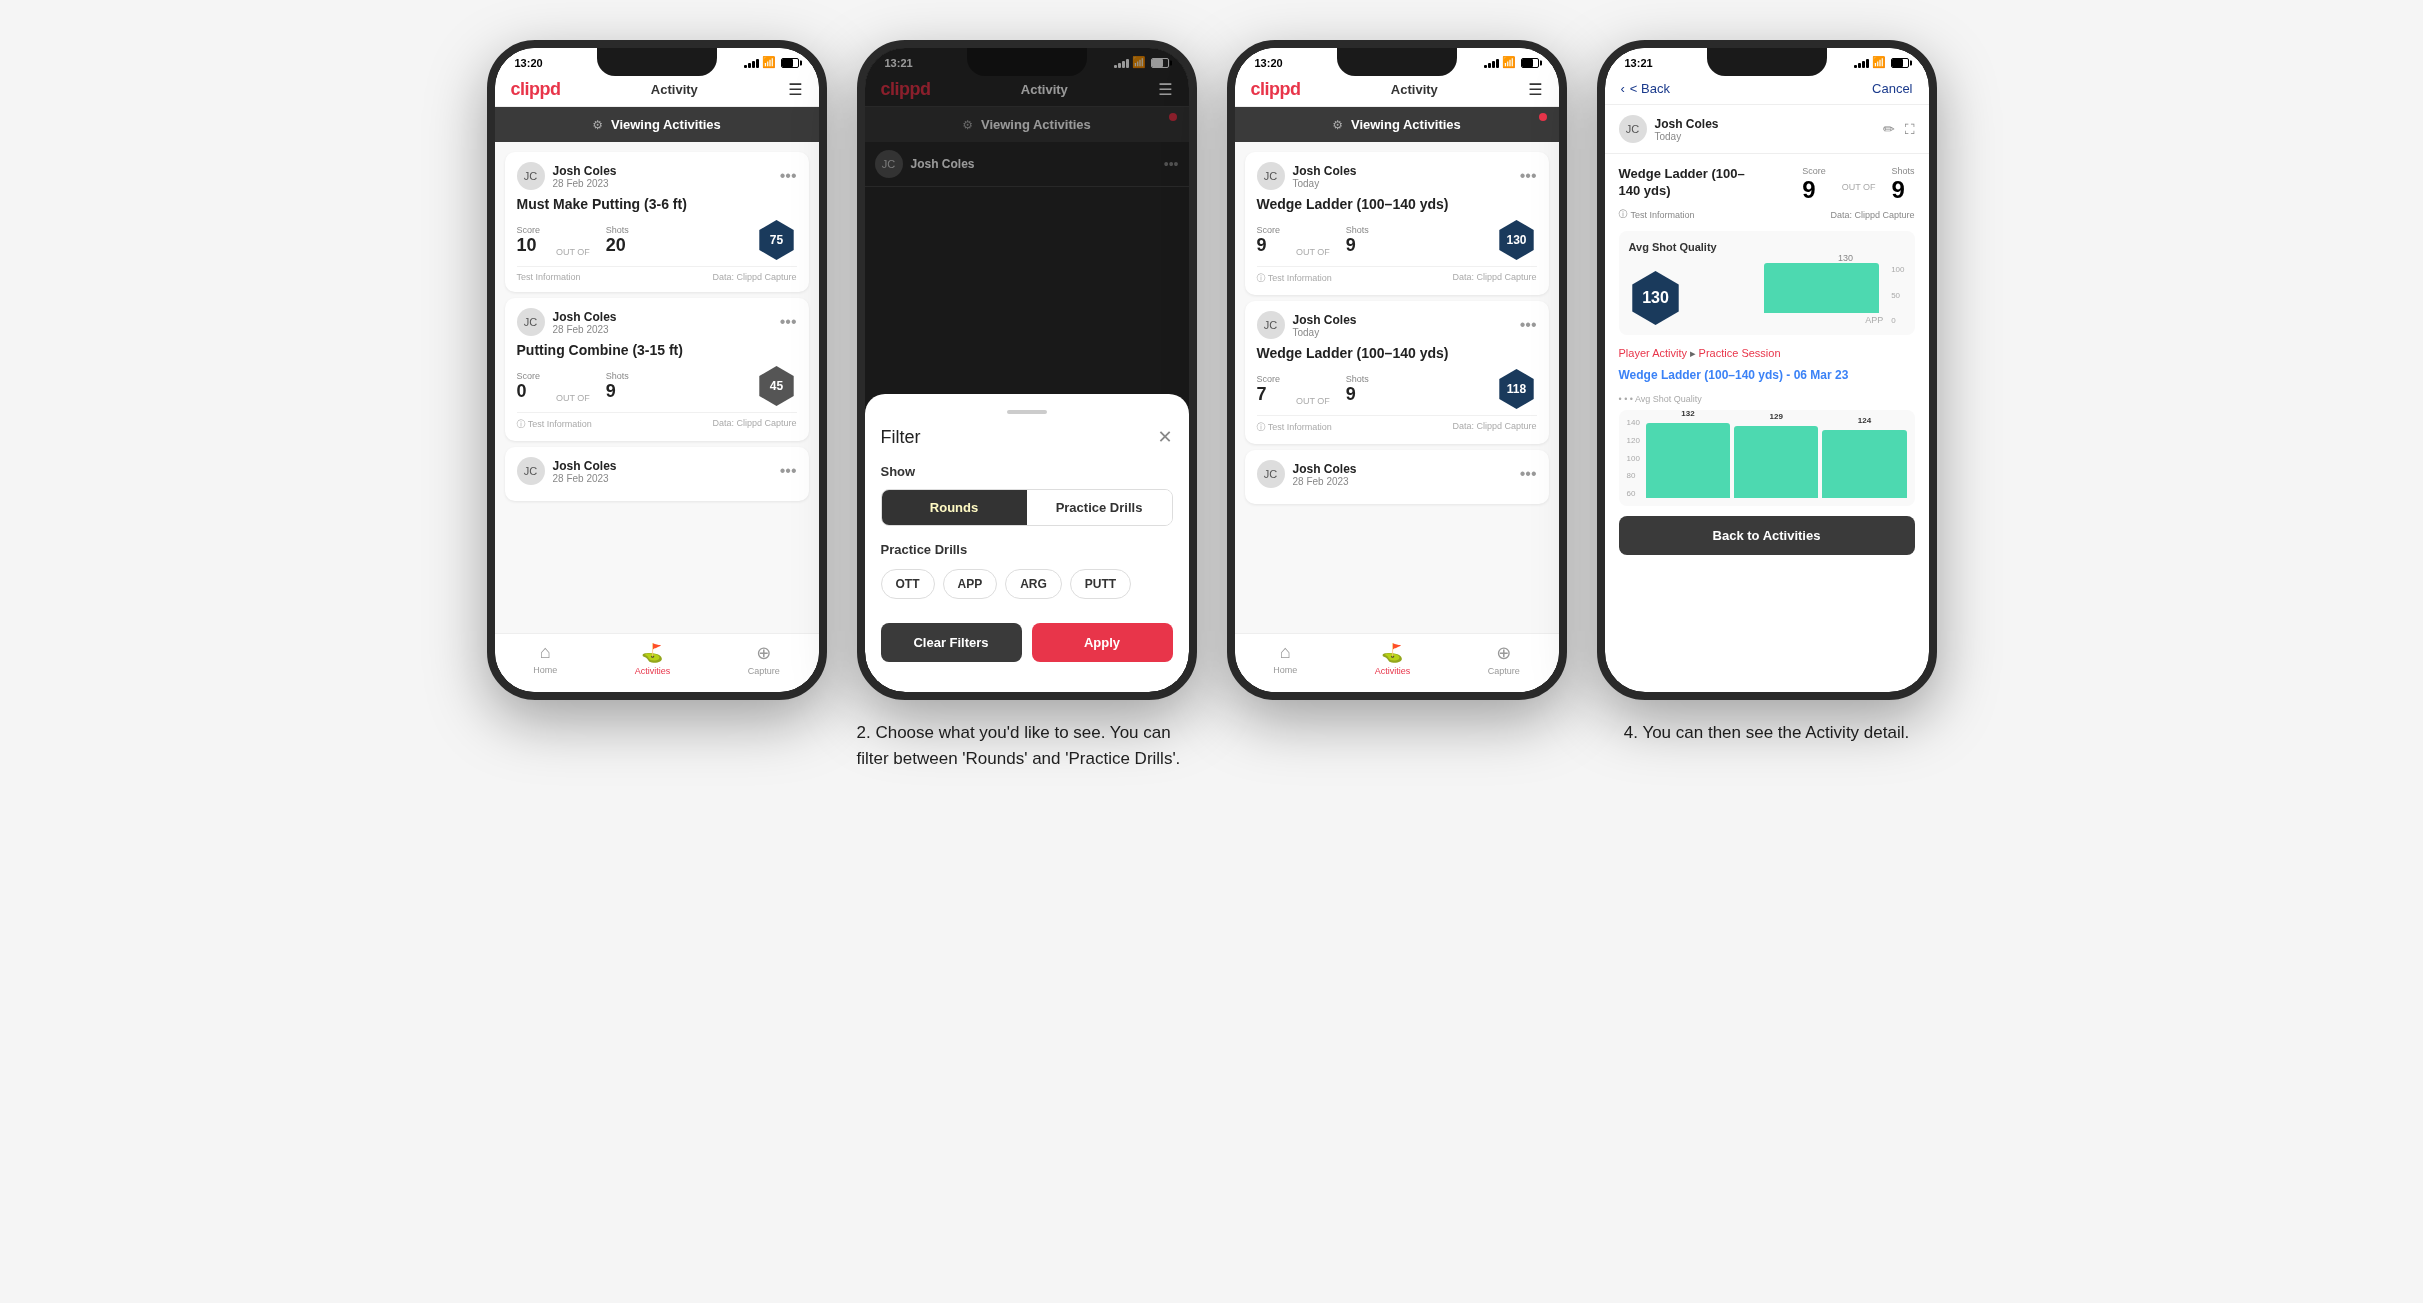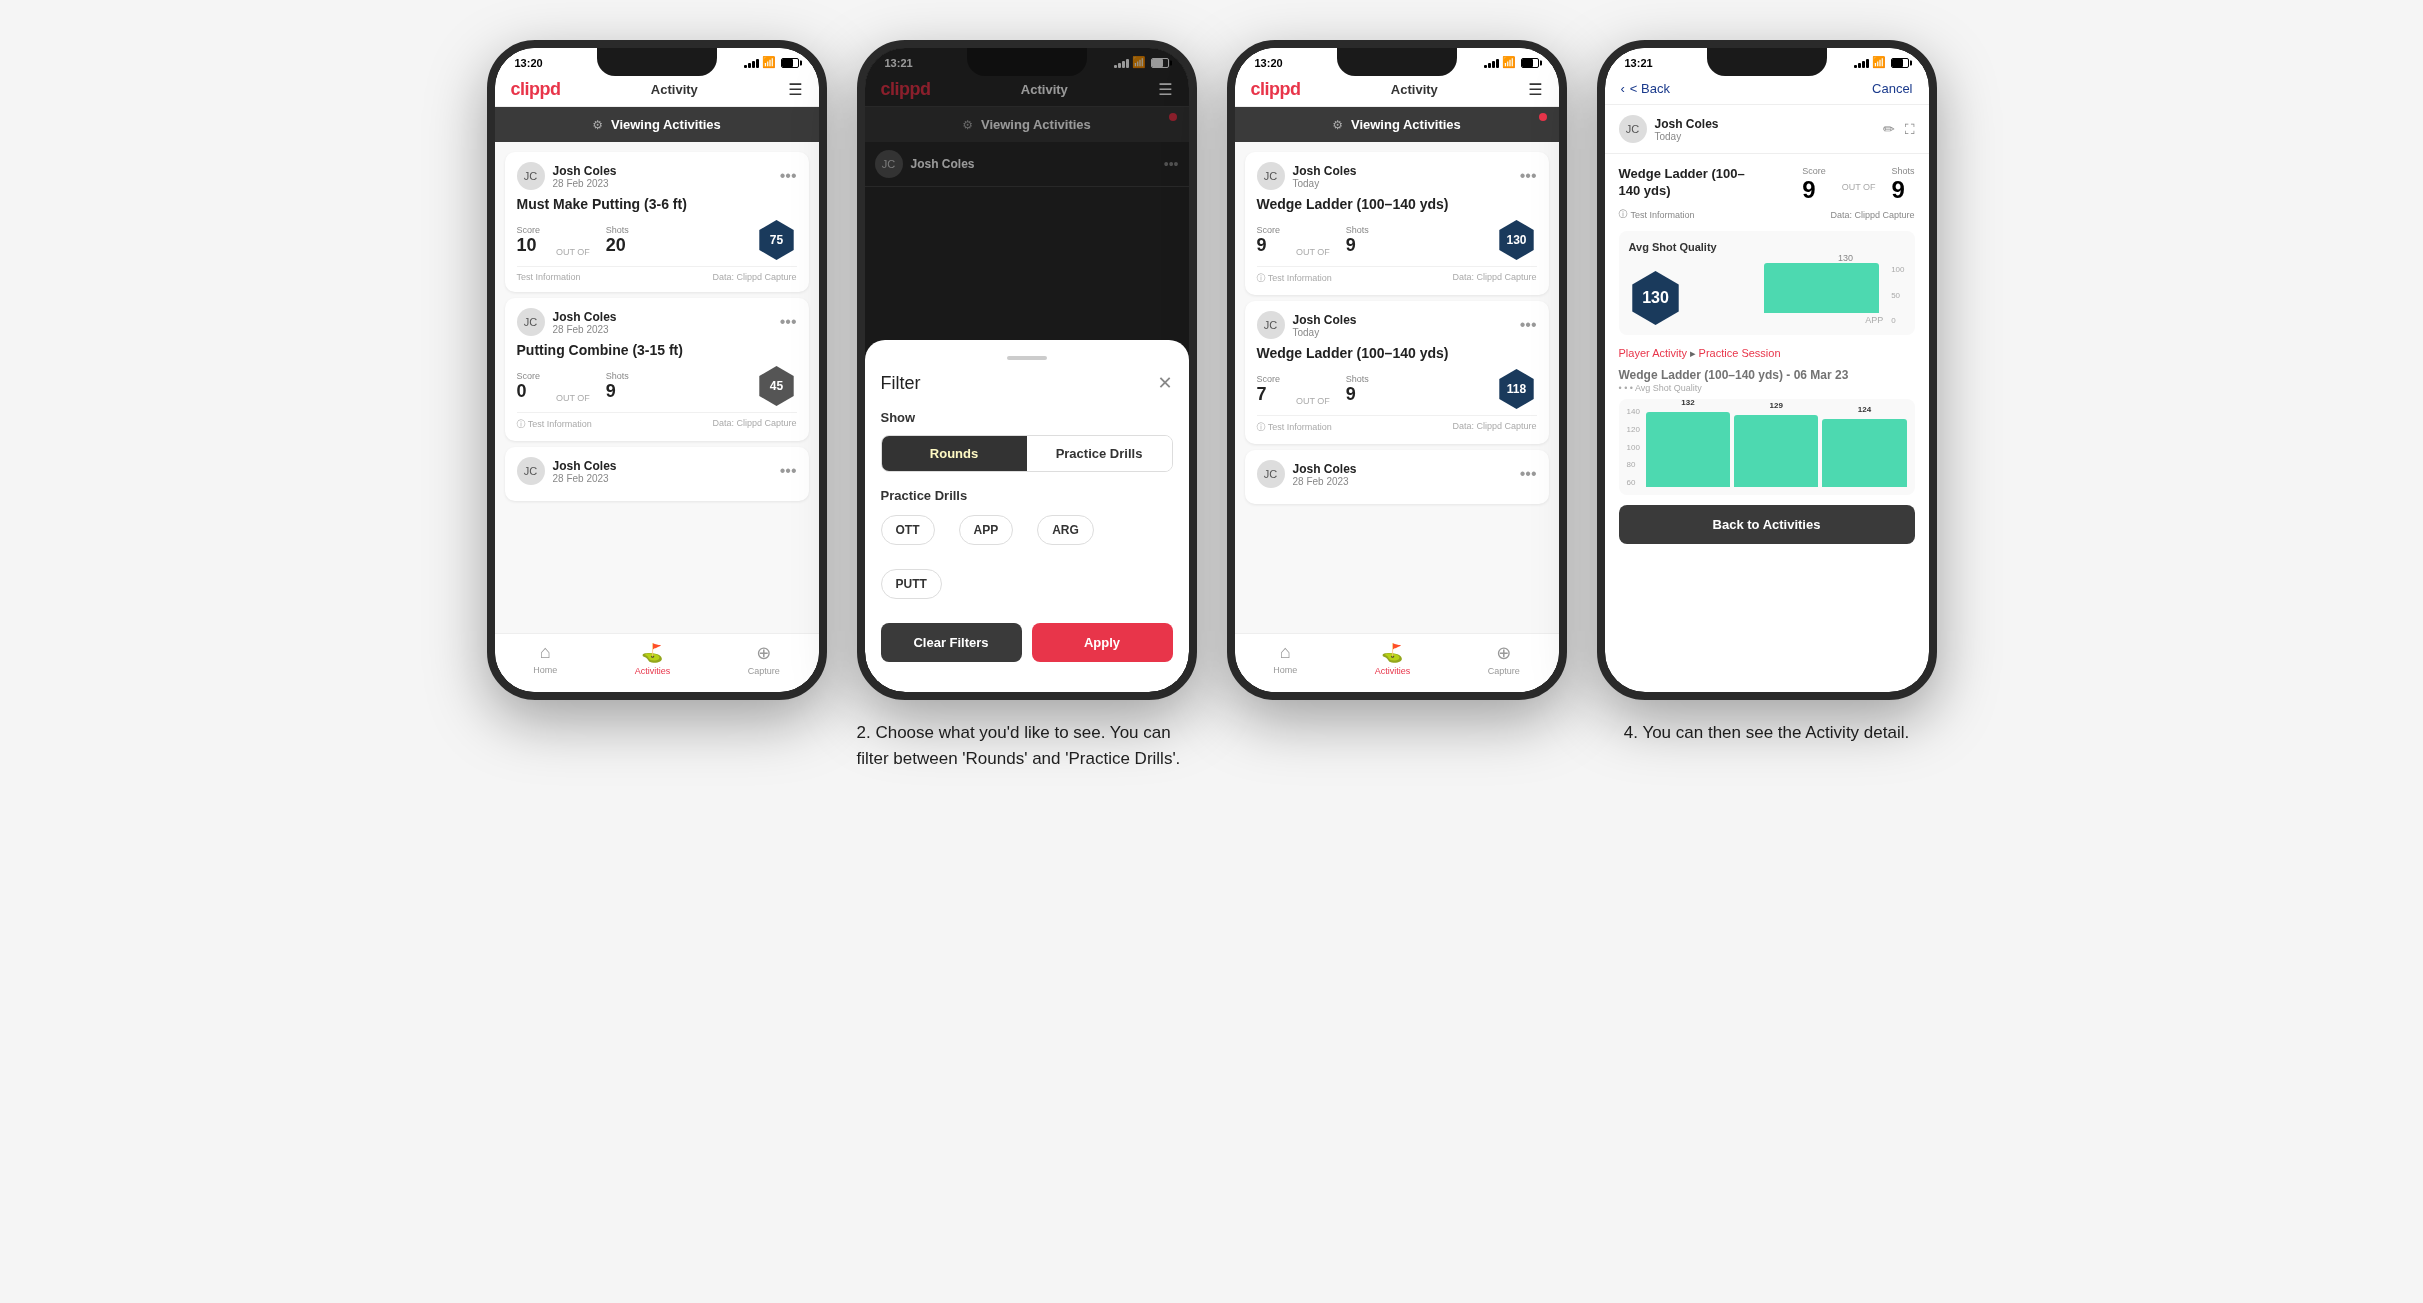--- a/index.html
+++ b/index.html
@@ -338,21 +338,21 @@
       background: #fff;
       color: #333;
       border: none;
     }
     .toggle-btn.active {
       background: #333;
       color: #fef9c3;
     }
     .pill-group {
       display: flex;
-      gap: 24px;
+      gap: 8px;
       flex-wrap: wrap;
       margin-bottom: 24px;
       margin-top: 12px;
     }
     .pill {
       padding: 7px 14px;
       border-radius: 20px;
       border: 1.5px solid #ddd;
       font-size: 12px;
       font-weight: 600;
@@ -885,21 +885,21 @@
                 <span>50</span>
                 <span>0</span>
               </div>
             </div>
           </div>
           
           <div class="session-link">
             <span>Player Activity</span> ▸ <span style="color:#e8354a;">Practice Session</span>
           </div>
           
-          <div style="font-size:12px;font-weight:700;color:#737373;margin-bottom:1px;">Wedge Ladder (100–140 yds) - 06 Mar 23</div>
+          <div style="font-size:12px;font-weight:700;color:#3b82f6;margin-bottom:12px;">Wedge Ladder (100–140 yds) - 06 Mar 23</div>
           
           <div style="font-size:9px;color:#aaa;margin-bottom:6px;">• • • Avg Shot Quality</div>
           
           <div style="background:#f9f9f9;border-radius:8px;padding:8px;">
             <div style="display:flex;align-items:flex-end;gap:4px;height:80px;">
               <div style="display:flex;flex-direction:column;justify-content:space-between;height:80px;font-size:8px;color:#aaa;margin-right:2px;">
                 <span>140</span>
                 <span>120</span>
                 <span>100</span>
                 <span>80</span>

